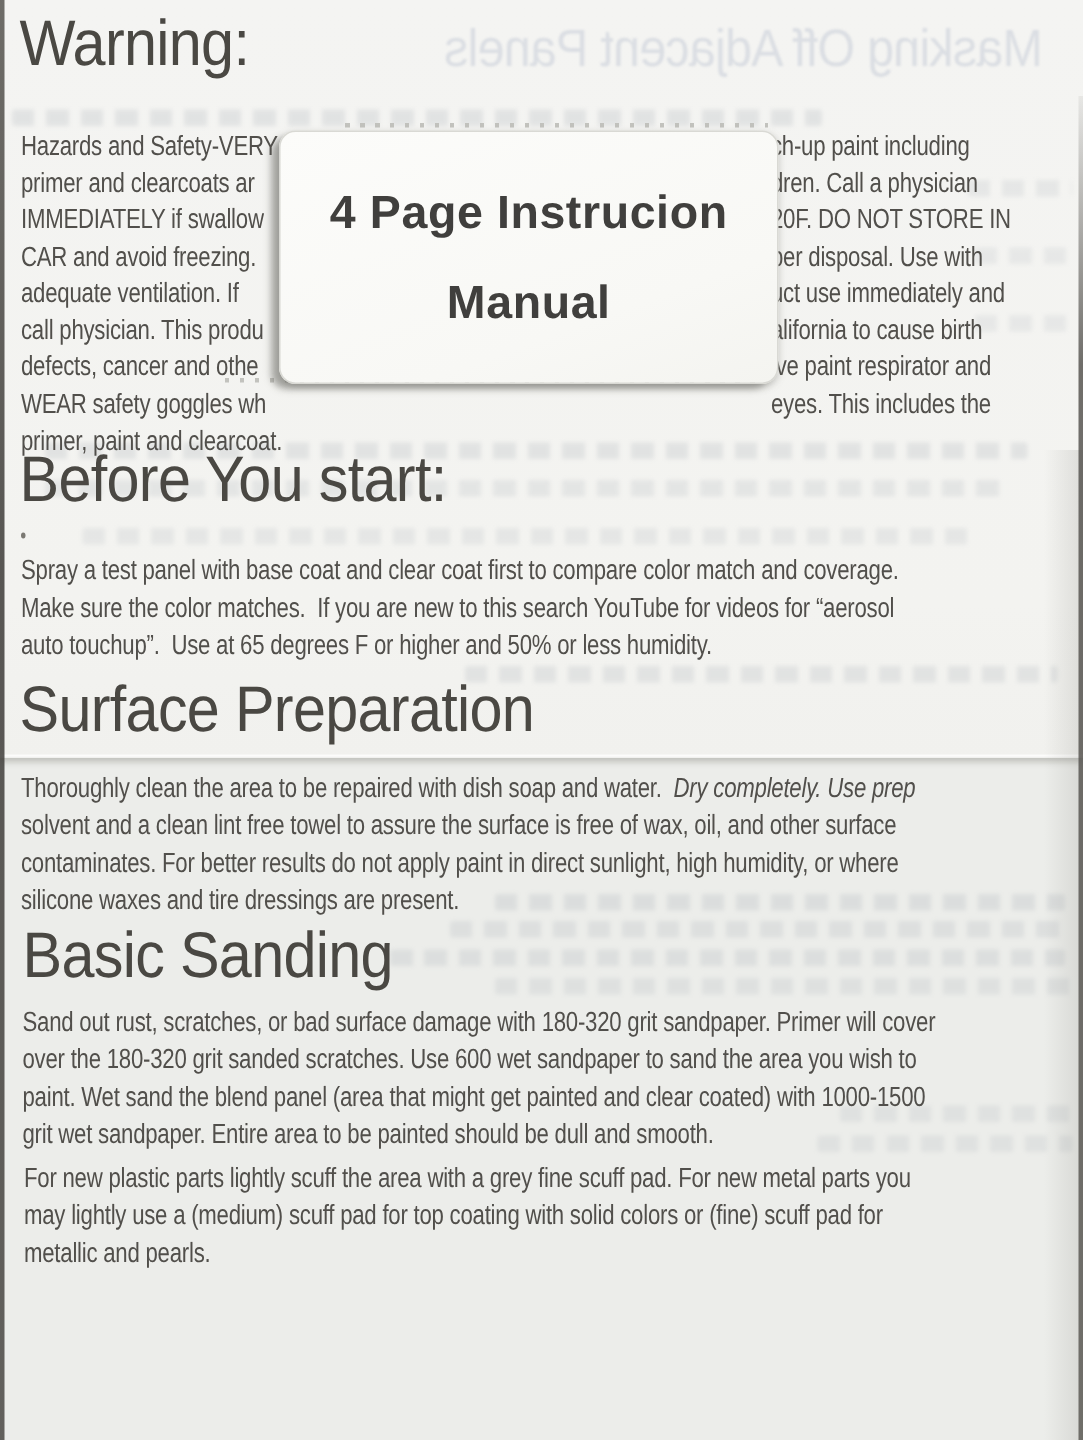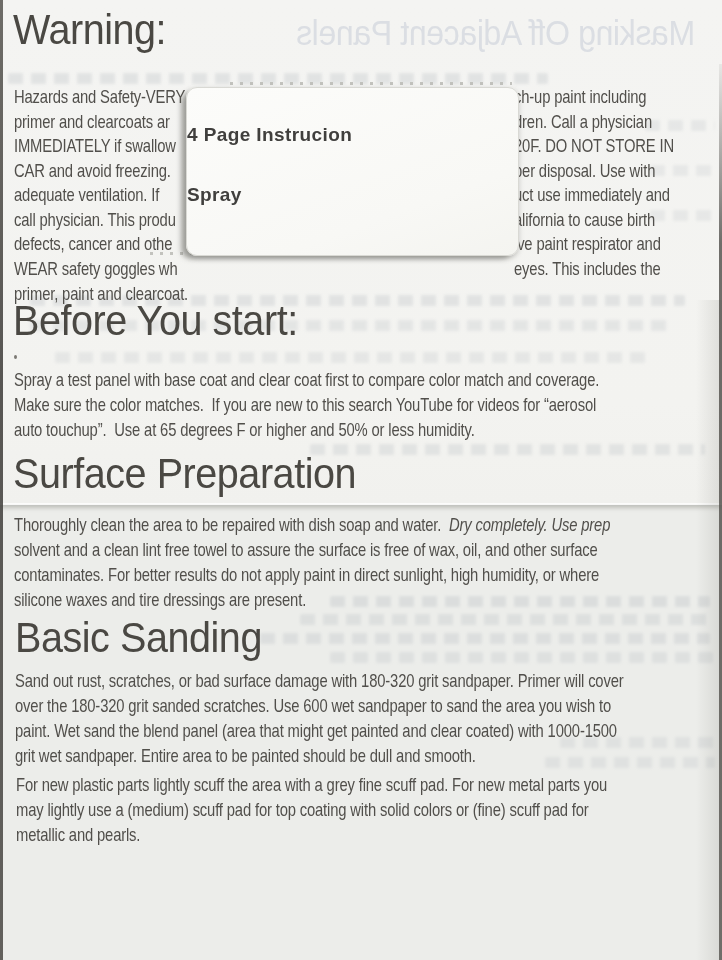--- a/index.html
+++ b/index.html
@@ -58,22 +58,22 @@
     background:repeating-linear-gradient(90deg,#bdbdb8 0 3px,rgba(189,189,184,0) 3px 10px);
     opacity:.9;
   }
   .sticker{
     position:absolute;left:186px;top:87px;width:331px;height:167px;
     background:linear-gradient(160deg,#fcfcfa 0%,#f8f8f5 70%,#f4f4f0 100%);
     border:1px solid #d9d9d4;border-radius:11px;
     box-shadow:-6px 4px 5px -1px rgba(96,96,90,.5),0 2px 5px rgba(120,120,114,.35);
   }
   .st{
-    position:absolute;left:0;right:0;
-    font-size:19px;font-weight:700;color:#403f3d;letter-spacing:.4px;white-space:pre;
+    position:absolute;left:0;right:0;text-align:center;
+    font-size:31px;font-weight:700;color:#403f3d;letter-spacing:.4px;white-space:pre;
   }
   .st1{top:36px;}
   .st2{top:96px;}
   .before-dot{
     position:absolute;left:14px;top:355px;width:3px;height:4px;border-radius:50%;
     background:#7b7973;
   }
 </style>
 </head>
 <body>
@@ -116,21 +116,21 @@
   <div class="bl" style="left:14px;top:233px;">defects, cancer and othe</div>
   <div class="bl" style="left:514px;top:233px;">ive paint respirator and</div>
   <div class="bl" style="left:14px;top:258px;">WEAR safety goggles wh</div>
   <div class="bl" style="left:514px;top:258px;">eyes. This includes the</div>
   <div class="bl" style="left:14px;top:283px;">primer, paint and clearcoat.</div>
 
   <div class="perf" style="left:230px;top:82px;width:282px;"></div>
   <div class="perf" style="left:150px;top:252px;width:360px;"></div>
   <div class="sticker">
     <div class="st st1">4 Page Instrucion</div>
-    <div class="st st2">Spray</div>
+    <div class="st st2">Manual</div>
   </div>
 
   <div class="h" style="left:13px;top:297px;">Before You start:</div>
   <div class="before-dot"></div>
   <div class="bl" style="left:14px;top:369px;">Spray a test panel with base coat and clear coat first to compare color match and coverage.</div>
   <div class="bl" style="left:14px;top:394px;">Make sure the color matches.  If you are new to this search YouTube for videos for “aerosol</div>
   <div class="bl" style="left:14px;top:419px;">auto touchup”.  Use at 65 degrees F or higher and 50% or less humidity.</div>
 
   <div class="h" style="left:13px;top:450px;">Surface Preparation</div>
   <div class="bl" style="left:14px;top:514px;"><span>Thoroughly clean the area to be repaired with dish soap and water.  </span><em>Dry completely. Use prep</em></div>

